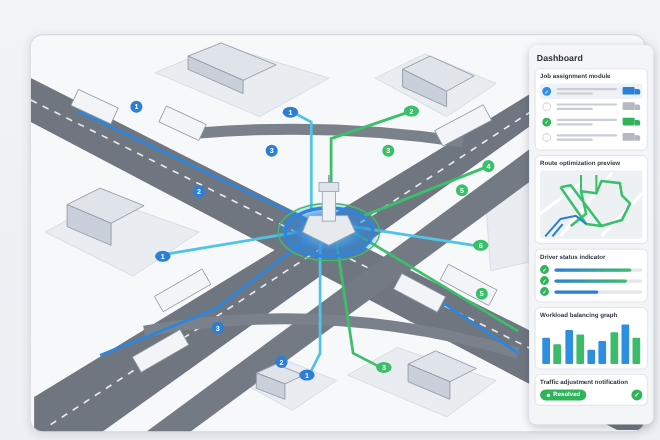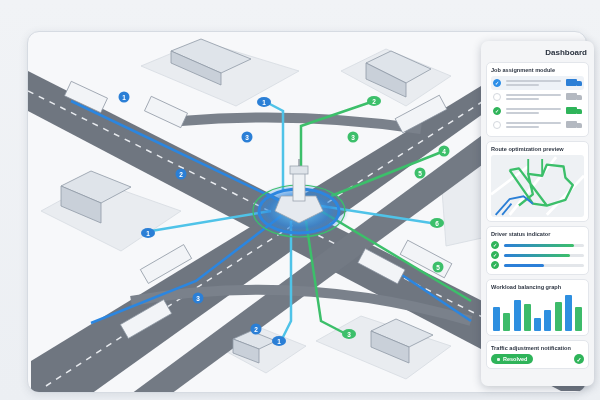--- a/index.html
+++ b/index.html
@@ -16,21 +16,21 @@
     box-shadow: 0 2px 8px rgba(60,70,90,0.12);
     overflow: hidden;
   }
   .scene { position: absolute; left: 0; top: 0; width: 560px; height: 362px; }
   .dash {
     position: absolute; left: 481px; top: 41px; width: 113px; height: 345px;
     background: #f4f5f7; border-radius: 7px;
     box-shadow: 0 2px 8px rgba(40,50,70,0.25);
     padding: 5px 5px;
   }
-  .dash-title { font-size: 8px; font-weight: bold; color: #2b3340; margin: 2px 2px 5px 2px; text-align: right; }
+  .dash-title { font-size: 8px; font-weight: bold; color: #2b3340; margin: 2px 2px 5px 2px; }
   .card {
     background: #fff; border-radius: 5px; border: 1px solid #e3e6eb;
     padding: 4px 4px; margin-bottom: 4px;
   }
   .card-title { font-size: 5.6px; font-weight: bold; color: #2f3744; margin-bottom: 3px; white-space: nowrap; }
   .job-row { display: flex; align-items: center; height: 14px; padding: 0 2px; border-radius: 3px; }
   .job-row.sel { background: #eef2f7; }
   .chk { width: 8px; height: 8px; border-radius: 50%; border: 1px solid #d4d8de; background: #fff; flex: none;
          display:flex; align-items:center; justify-content:center; color:#fff; font-size:5px; font-weight:bold; }
   .chk.blue { background: #2c8ee8; border-color: #2c8ee8; }

